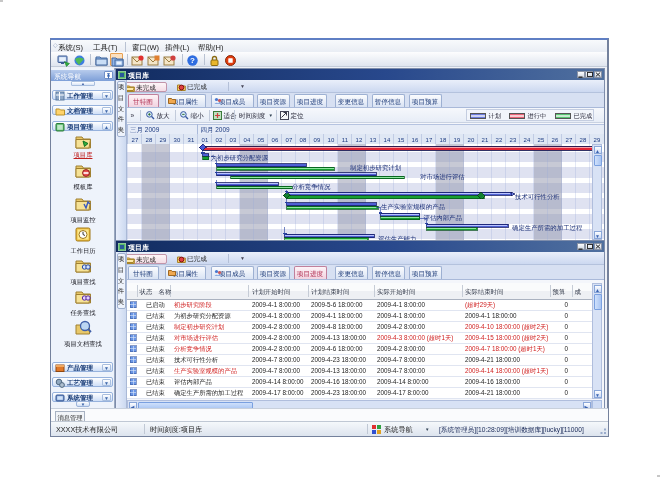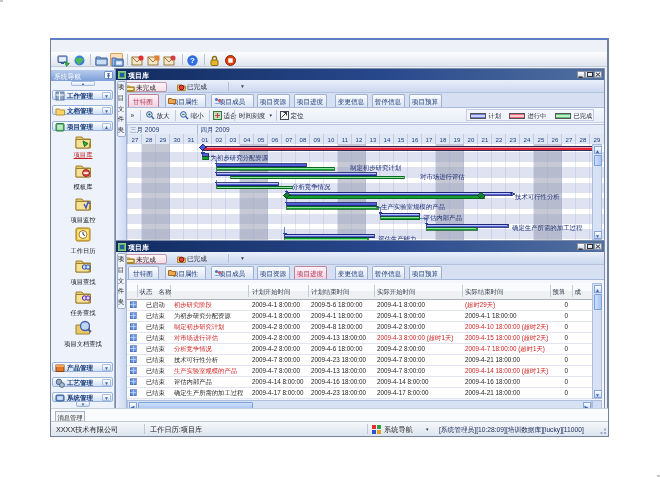--- a/index.html
+++ b/index.html
@@ -23,20 +23,29 @@
 .vtab{position:absolute;left:0.5px;top:1px;width:9px;height:56px;border:1px solid #9fb0cf;border-radius:2px;background:#eef3fc;
  font-size:6.4px;color:#222;text-align:center;line-height:10.8px;overflow:hidden;}
 .tab{position:absolute;top:1px;height:13px;border:1px solid #9db0d2;border-bottom:none;border-radius:2px 2px 0 0;background:linear-gradient(#fbfcfe,#d9e3f4);font-size:6.6px;color:#1c3a78;}
 .tab.sel{background:linear-gradient(#fdf3f7,#f2d3e0);border-color:#c0809c;color:#b02c50;}
 .gtool{position:absolute;font-size:6.6px;color:#223;white-space:nowrap;}
 
 </style></head><body>
 <div class="abs" style="left:0;top:0;width:3px;height:2px;background:#999;opacity:.55"></div>
 <div class="abs" style="left:657px;top:475px;width:3px;height:2px;background:#999;opacity:.55"></div>
 <div id="win">
+<div class="menu">
+<span style="left:2px;top:1px;color:#8899bb;font-size:6px">◇</span>
+<span style="left:7px">系统(S)</span>
+<span style="left:42px">工具(T)</span>
+<span style="left:81px">窗口(W)</span>
+<span style="left:114px">插件(L)</span>
+<span style="left:147px">帮助(H)</span>
+<span style="left:74px;top:1.5px;width:1px;height:10px;background:#b9c2d2"></span>
+</div>
 <div class="tbar">
 <div class="abs" style="left:6px;top:1px;width:13px;height:13px;"><svg width="13" height="13" viewBox="0 0 13 13">
           <rect x="1" y="2" width="9" height="6.5" rx="0.5" fill="#9fb8e0" stroke="#3a5a94"></rect>
           <rect x="2.2" y="3.2" width="6.6" height="4" fill="#e6f0fc"></rect>
           <rect x="4" y="8.5" width="3" height="1.5" fill="#3a5a94"></rect>
           <path d="M7.5 7.5 L12.5 9.5 L9.5 12.5 Z" fill="#2fae3f" stroke="#127020" stroke-width="0.5"></path>
         </svg></div>
 <div class="abs" style="left:22px;top:1px;width:13px;height:13px;"><svg width="13" height="13" viewBox="0 0 13 13">
           <circle cx="6.5" cy="6.5" r="5" fill="#3d7de0"></circle>
           <path d="M2 5 Q6 2 11 5 Q8 8 6 11 Q3 8 2 5" fill="#4fba56"></path>
@@ -676,21 +685,21 @@
         <div class="abs" style="right:0.5px;top:0.5px;width:8px;height:8px;background:linear-gradient(#fefeff,#c8d8f4);border:1px solid #89a6d8;color:#3a62b0;font-size:5px;text-align:center;line-height:8px">▶</div>
       </div>
 <div class="abs" style="left:476px;top:159px;width:10px;height:10px;background:#cfdcf4;border:1px solid #a8bce2"></div>
 </div>
 <div class="abs" style="left:0px;top:368px;width:557px;height:13px;background:#fafbfd;border-top:1px solid #c8d0dc;">
       <div class="abs" style="left:4px;top:1.5px;width:30px;height:11px;border:1px solid #a8b2c2;border-bottom:none;background:#f1f4f8;font-size:6.3px;color:#222;text-align:center;line-height:11px">消息管理</div>
     </div>
 <div class="abs" style="left:0px;top:381px;width:557px;height:15px;background:linear-gradient(#f5f8fb,#dde4ee);border-top:1px solid #c0c8d4;font-size:7.2px;color:#222;">
 <span class="abs" style="left:5px;top:3px">XXXX技术有限公司</span>
 <span class="abs" style="left:93px;top:2px;width:1px;height:10px;background:#c0c8d4"></span>
-<span class="abs" style="left:99px;top:3px">工作日历:项目库</span>
+<span class="abs" style="left:99px;top:3px">时间刻度:项目库</span>
 <span class="abs" style="left:316px;top:2px;width:1px;height:10px;background:#c0c8d4"></span>
 <svg class="abs" style="left:321px;top:2.5px" width="9" height="9" viewBox="0 0 9 9">
         <rect x="0" y="0" width="4" height="4" fill="#e03030"></rect>
         <rect x="5" y="0" width="4" height="4" fill="#30a040"></rect>
         <rect x="0" y="5" width="4" height="4" fill="#3050d0"></rect>
         <rect x="5" y="5" width="4" height="4" fill="#e0a020"></rect>
       </svg>
 <span class="abs" style="left:333px;top:3px">系统导航</span>
 <span class="abs" style="left:374px;top:4.5px;font-size:4.5px;color:#345">▼</span>
 <span class="abs" style="left:388px;top:3.5px;font-size:6.7px;color:#1a2a58">[系统管理员][10:28:09][培训数据库][lucky][11000]</span>

